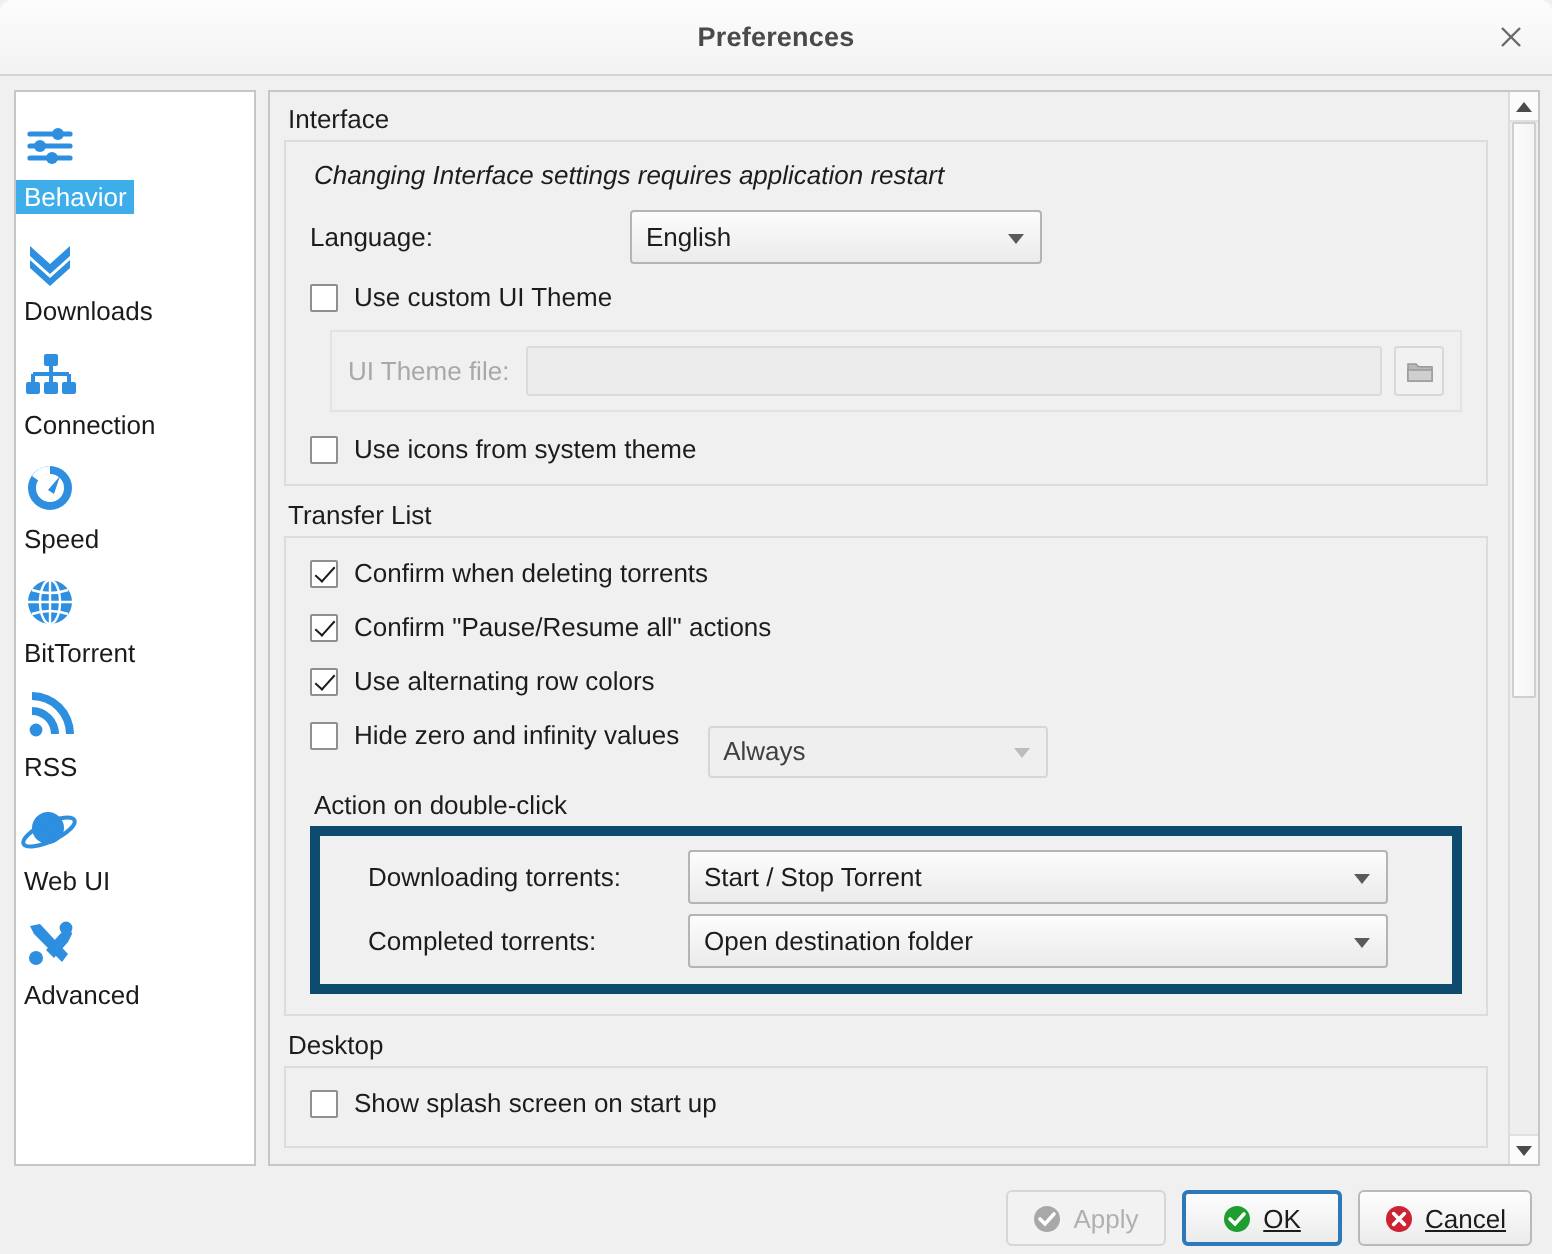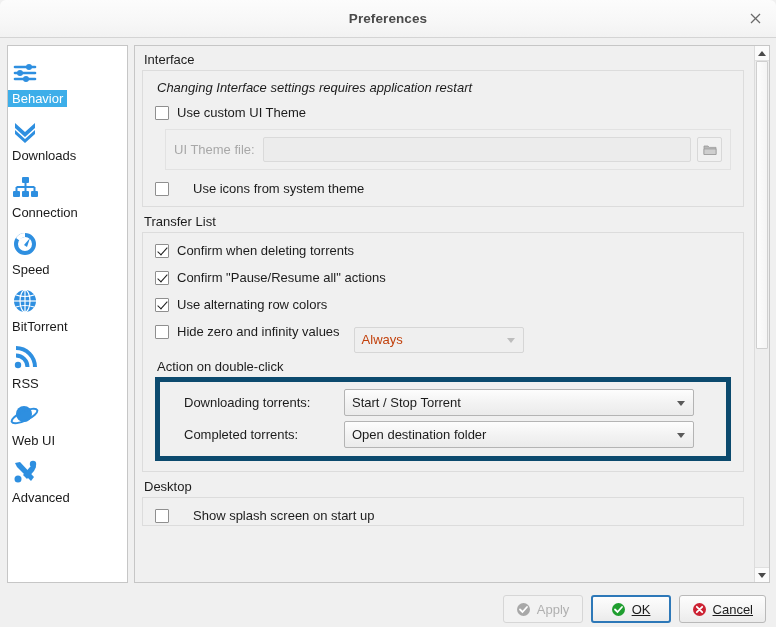--- a/index.html
+++ b/index.html
@@ -155,21 +155,21 @@
   }
 
   
   .cb-row {
     display: flex;
     align-items: center;
     margin-bottom: 12px;
     cursor: pointer;
     user-select: none;
   }
-  .cb-row:last-child { margin-bottom: 0; gap: 16px; }
+  .cb-row:last-child { margin-bottom: 0; }
   .cb {
     width: 14px; height: 14px;
     min-width: 14px;
     border: 1px solid #8f8f8f;
     background: #ffffff;
     margin-right: 8px;
     position: relative;
     border-radius: 1px;
   }
   .cb.checked::after {
@@ -202,21 +202,21 @@
     right: 8px; top: 50%;
     margin-top: -2px;
     width: 0; height: 0;
     border-left: 4.5px solid transparent;
     border-right: 4.5px solid transparent;
     border-top: 5px solid #5a5a5a;
   }
   .combo.disabled {
     background: #efefef;
     border-color: #d6d6d6;
-    color: #c2410c;
+    color: #404040;
     cursor: default;
   }
   .combo.disabled .arrow { border-top-color: #bdbdbd; }
 
   
   .theme-box {
     border: 1px solid #e2e2e2;
     padding: 7px 8px;
     margin: 0 0 11px 10px;
     display: flex;
@@ -456,20 +456,27 @@
     </div>
 
     <div id="main-wrap">
       <div id="main-scroll">
 
         <div class="group">
           <div class="group-title">Interface</div>
           <div class="group-box">
             <div class="note">Changing Interface settings requires application restart</div>
 
+            <div class="row">
+              <div class="row-label" style="width:160px">Language:</div>
+              <div class="combo" style="width:206px">
+                <span>English</span>
+                <span class="arrow"></span>
+              </div>
+            </div>
 
             <div class="cb-row" style="margin-bottom:9px">
               <span class="cb"></span>
               <span class="cb-label">Use custom UI Theme</span>
             </div>
 
             <div class="theme-box">
               <span class="dim-label">UI Theme file:</span>
               <span class="dim-input" title=""></span>
               <span class="browse-btn">
@@ -533,21 +540,21 @@
                   <span class="arrow"></span>
                 </div>
               </div>
             </div>
 
           </div>
         </div>
 
         <div class="group">
           <div class="group-title">Desktop</div>
-          <div class="group-box" style="padding-top:10px;padding-bottom:2px">
+          <div class="group-box" style="padding-top:10px;padding-bottom:14px">
             <div class="cb-row">
               <span class="cb"></span>
               <span class="cb-label">Show splash screen on start up</span>
             </div>
           </div>
         </div>
 
       </div>
 
       <div id="vscroll">

